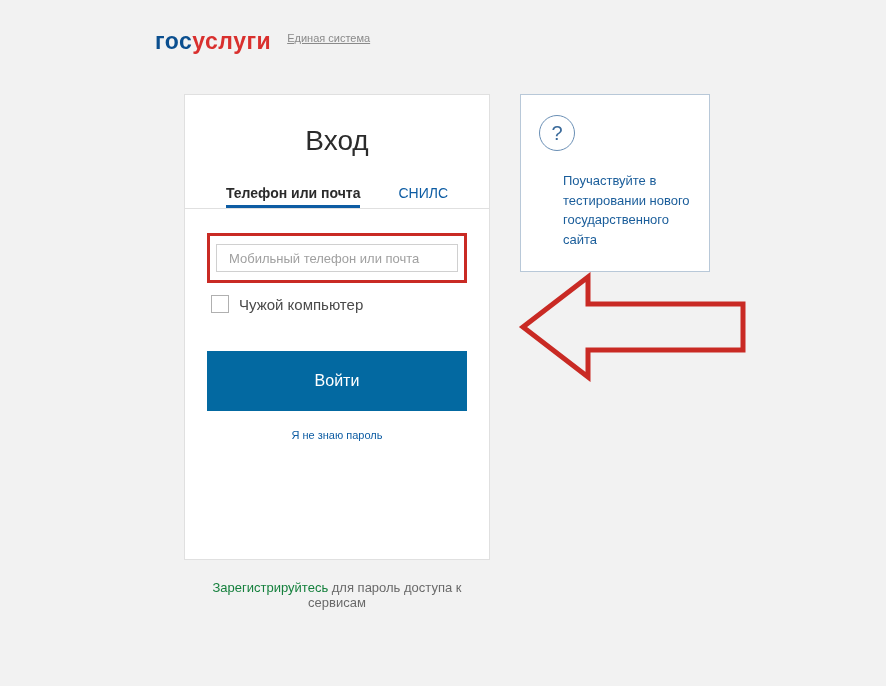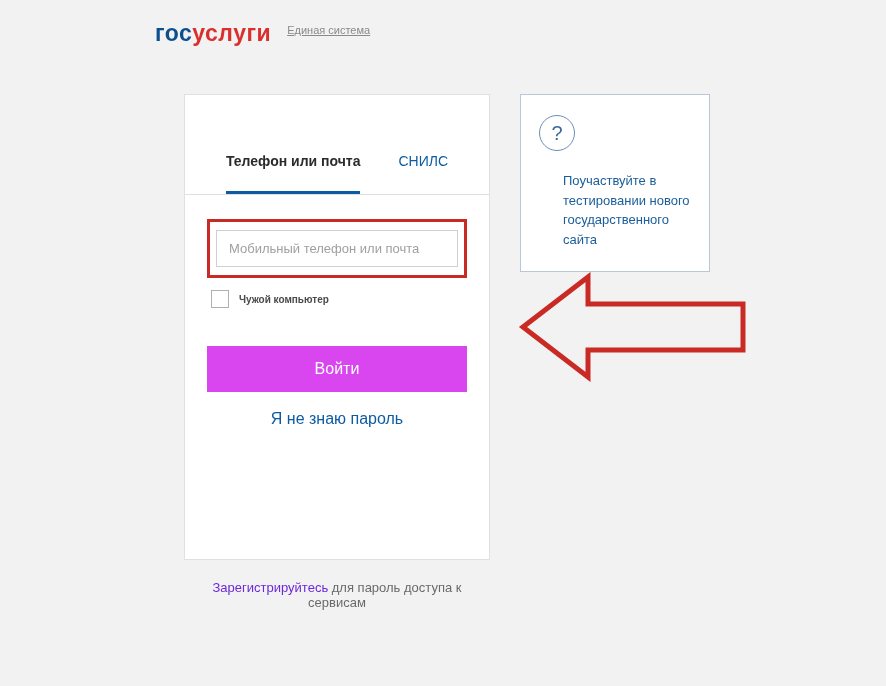--- a/index.html
+++ b/index.html
@@ -7,21 +7,21 @@
       font-family: Arial, Helvetica, sans-serif;
       background: #f2f2f2;
       width: 886px;
       height: 686px;
       position: relative;
       overflow: hidden;
     }
     .header {
       position: absolute;
       left: 155px;
-      top: 20px;
+      top: 28px;
       display: flex;
       align-items: flex-start;
       gap: 16px;
     }
     .logo {
       font-size: 23px;
       font-weight: bold;
       letter-spacing: 0.5px;
     }
     .logo-gos { color: #0b4f8f; }
@@ -57,41 +57,41 @@
     .tabs {
       display: flex;
       justify-content: center;
       gap: 38px;
       margin-top: 28px;
       border-bottom: 1px solid #e0e0e0;
       padding: 0 30px;
     }
     .tab {
       font-size: 14px;
-      padding-bottom: 22px;
+      padding-bottom: 4px;
       cursor: pointer;
       color: #0d5ca3;
     }
     .tab.active {
       color: #2b2b2b;
       font-weight: bold;
       border-bottom: 3px solid #0d5ca3;
     }
     .form-area {
       padding: 0 22px;
       margin-top: 24px;
     }
     .field-wrap {
       border: 3px solid #c92a24;
       padding: 8px 6px;
       margin-bottom: 12px;
     }
     .text-input {
       width: 100%;
-      height: 37px;
+      height: 28px;
       border: 1px solid #d0d0d0;
       padding: 0 12px;
       font-size: 13px;
       color: #2b2b2b;
       outline: none;
     }
     .text-input::placeholder { color: #a0a0a0; }
     .checkbox-row {
       display: flex;
       align-items: center;
@@ -100,39 +100,38 @@
       padding-left: 4px;
     }
     .checkbox {
       width: 18px;
       height: 18px;
       border: 1px solid #b0b0b0;
       background: #fff;
       cursor: pointer;
     }
     .checkbox-label {
-      font-size: 10px;
+      font-size: 15px;
       color: #4a4a4a;
-      font-weight: bold;
     }
     .login-button {
       display: block;
       width: calc(100% - 44px);
       margin: 38px 22px 0 22px;
-      height: 46px;
-      background: #d946ef;
+      height: 60px;
+      background: #0369a1;
       color: #fff;
       border: none;
       font-size: 16px;
       cursor: pointer;
     }
     .forgot-link {
       display: inline-block;
       margin-top: 18px;
-      font-size: 16px;
+      font-size: 11px;
       color: #0d5ca3;
       cursor: pointer;
     }
     .info-box {
       position: absolute;
       left: 520px;
       top: 94px;
       width: 190px;
       border: 1px solid #b8c8d8;
       background: #fff;
@@ -168,37 +167,38 @@
       top: 580px;
       width: 306px;
       text-align: center;
     }
     .bottom-line {
       font-size: 13px;
       color: #6a6a6a;
       margin-bottom: 12px;
     }
     .bottom-link {
-      color: #6d28d9;
+      color: #15803d;
       cursor: pointer;
     }
   </style>
 </head>
 <body>
 
 <div class="header">
   <div class="logo">
     <span class="logo-gos">гос</span><span class="logo-uslugi">услуги</span>
   </div>
   <div class="header-tagline">
     <div>Единая система</div>
   </div>
 </div>
 
 <div class="login-card">
+  <div class="login-title">Вход</div>
 
   <div class="tabs">
     <div class="tab active">Телефон или почта</div>
     <div class="tab">СНИЛС</div>
   </div>
 
   <div class="form-area">
     <div class="field-wrap">
       <input class="text-input" type="text" placeholder="Мобильный телефон или почта" style="">
     </div>

